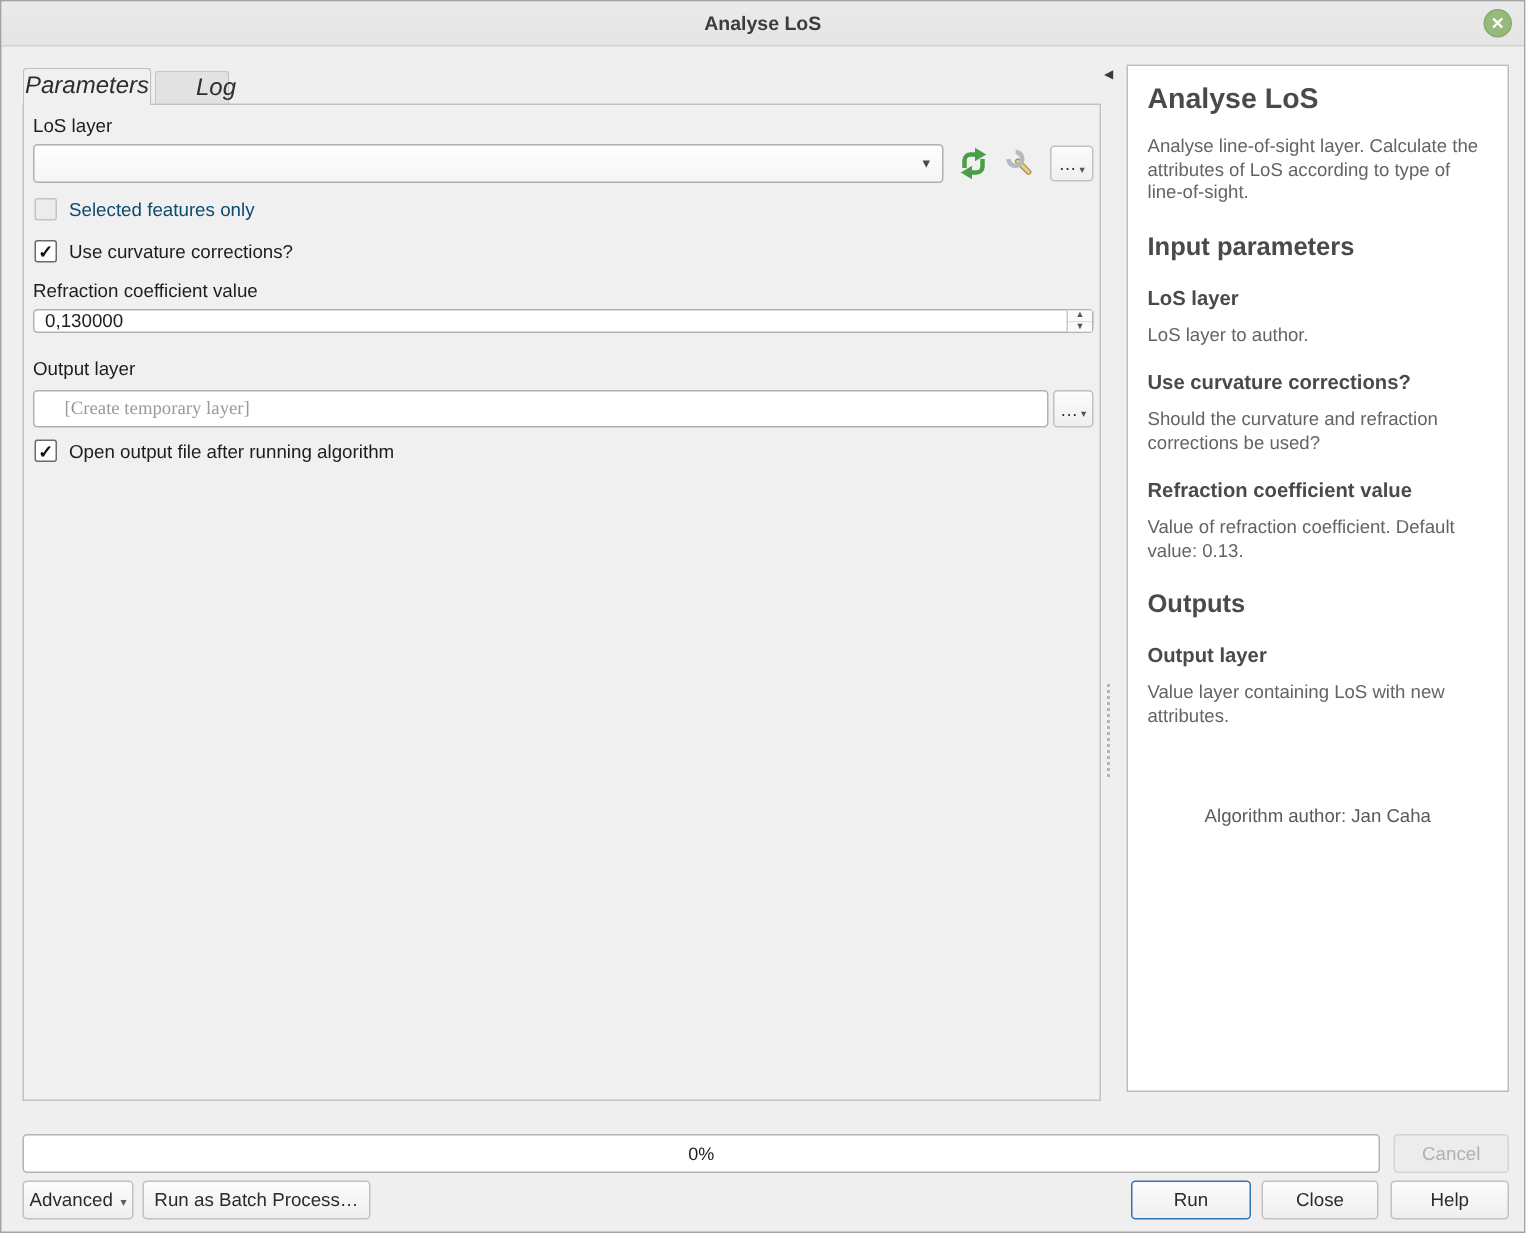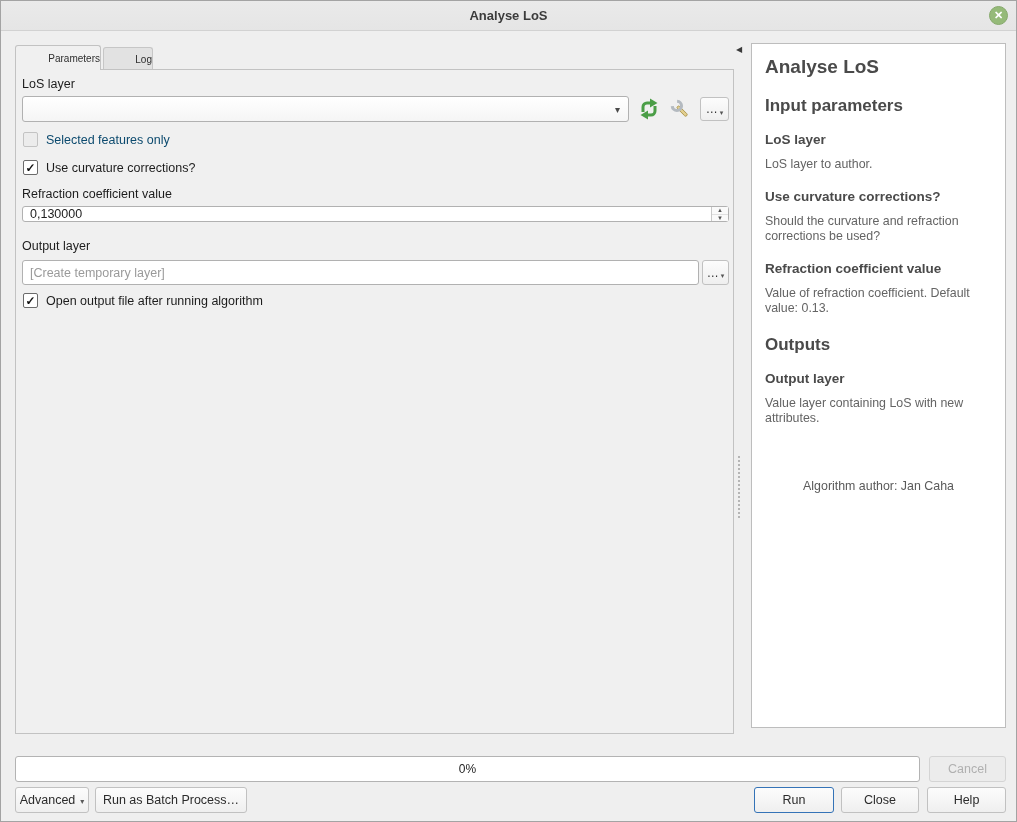--- a/index.html
+++ b/index.html
@@ -12,22 +12,22 @@
   .titlebar { position:absolute; left:0; top:0; right:0; height:30px;
               background:linear-gradient(#eaeaea,#e5e5e5); border-bottom:1px solid #d2d2d2; }
   .titlebar .title { position:absolute; left:0; right:0; top:7px; text-align:center;
                      font-size:13px; font-weight:bold; color:#3c3c3c; }
   .close-btn { position:absolute; right:8px; top:5px; width:19px; height:19px; border-radius:50%;
                background:#95ba79; color:#ffffff; font-size:11px; font-weight:bold;
                display:flex; align-items:center; justify-content:center; cursor:pointer;
                border:1px solid #86a96c; }
 
   
-  .tab { position:absolute; height:25px; font-size:10px; color:#2e2e2e;
-         display:flex; align-items:center; justify-content:flex-end; cursor:pointer; }
+  .tab { position:absolute; height:25px; font-size:16px; color:#2e2e2e;
+         display:flex; align-items:center; justify-content:center; cursor:pointer;font-style:italic; }
   .tab.active { left:14px; top:44px; width:86px; background:#f0f0f0;
                 border:1px solid #c2c2c2; border-bottom:none; border-radius:3px 3px 0 0; z-index:3; }
   .tab.inactive { left:102px; top:46px; width:50px; height:23px; background:#e2e2e2;
                   border:1px solid #c6c6c6; border-bottom:none; border-radius:3px 3px 0 0; z-index:1;padding-left:32px; }
 
   
   .main-panel { position:absolute; left:14px; top:68px; width:719px; height:665px;
                 background:#f0f0f0; border:1px solid #c2c2c2; z-index:2; }
   .field-label { position:absolute; font-size:12.5px; color:#1d1d1d; }
   .combo { position:absolute; left:6px; top:26px; width:607px; height:26px;
@@ -54,22 +54,22 @@
              background:#ffffff; border:1px solid #b1b1b1; border-radius:3px; display:flex; }
   .spinbox input { flex:1; border:none; outline:none; background:transparent; font-size:12.5px;
                    color:#1d1d1d; padding:0 7px; font-family:"Liberation Sans",sans-serif; }
   .spin-btns { width:17px; border-left:1px solid #c9c9c9; display:flex; flex-direction:column; }
   .spin-btns div { flex:1; display:flex; align-items:center; justify-content:center;
                    font-size:6px; color:#555; background:#fafafa; cursor:pointer; }
   .spin-btns div:first-child { border-bottom:1px solid #e0e0e0; }
 
   .text-field { position:absolute; background:#ffffff; border:1px solid #b1b1b1; border-radius:3px; }
   .text-field input { width:100%; height:100%; border:none; outline:none; background:transparent;
-                      font-size:12.5px; color:#1d1d1d; padding:0 7px;
-                      font-family:Liberation Sans, sans-serif; }
+                      font-size:12.5px; color:#1d1d1d; padding:0 20px;
+                      font-family:Liberation Serif, serif; }
   .text-field input::placeholder { color:#9a9a9a; opacity:1; }
 
   
   .collapse-arrow { position:absolute; left:735px; top:44px; font-size:8px; color:#3a3a3a; cursor:pointer; }
   .splitter-dots { position:absolute; left:737px; top:455px; height:62px; width:0;
                    border-left:2px dotted #b5b5b5; }
   .help-panel { position:absolute; left:750px; top:42px; width:255px; height:685px;
                 background:#ffffff; border:1px solid #bdbdbd; padding:10px 13px; overflow:hidden; }
   .help-panel h1 { font-size:19px; color:#4a4a4a; margin:2px 0 12px; }
   .help-panel h2 { font-size:17px; color:#4a4a4a; margin:18px 0 12px; }
@@ -175,20 +175,21 @@
       <span class="checkbox">✓</span>
       <span class="cb-label">Open output file after running algorithm</span>
     </div>
   </div>
 
   <div class="collapse-arrow">◀</div>
   <div class="splitter-dots"></div>
 
   <div class="help-panel">
     <h1>Analyse LoS</h1>
+    <p>Analyse line-of-sight layer. Calculate the attributes of LoS according to type of line-of-sight.</p>
     <h2>Input parameters</h2>
     <h3>LoS layer</h3>
     <p>LoS layer to author.</p>
     <h3>Use curvature corrections?</h3>
     <p>Should the curvature and refraction corrections be used?</p>
     <h3>Refraction coefficient value</h3>
     <p>Value of refraction coefficient. Default value: 0.13.</p>
     <h2>Outputs</h2>
     <h3>Output layer</h3>
     <p>Value layer containing LoS with new attributes.</p>

